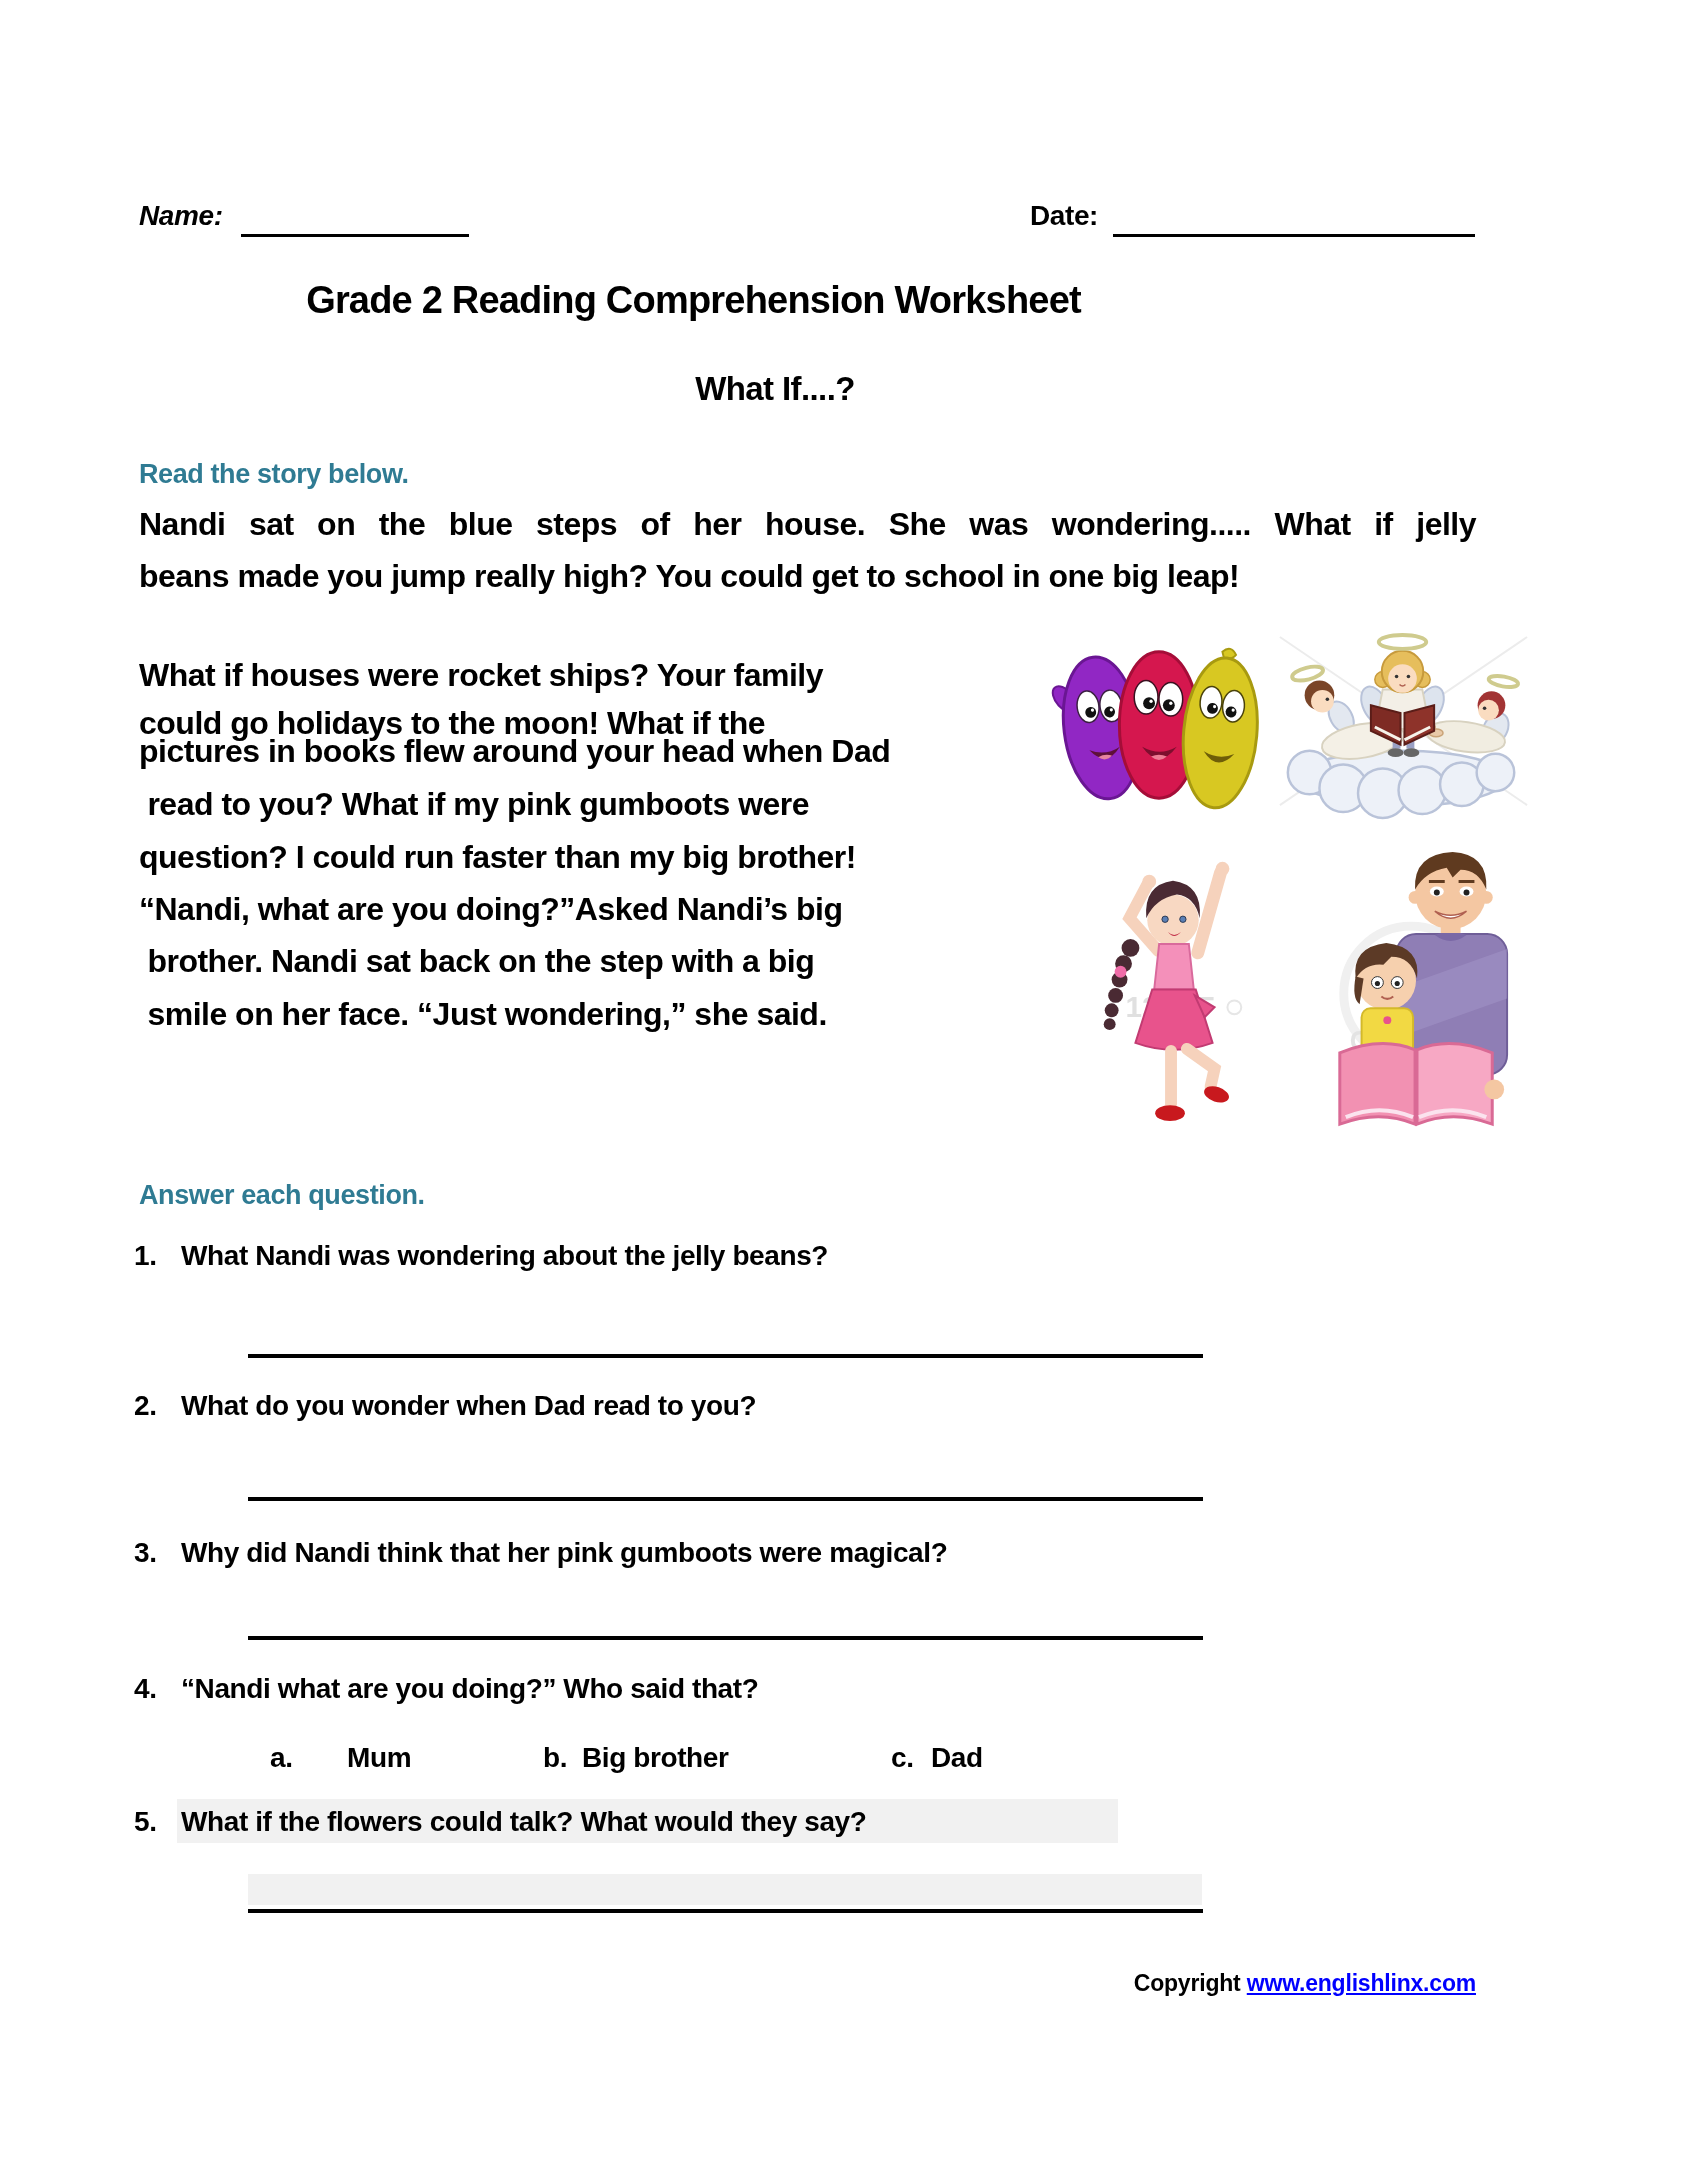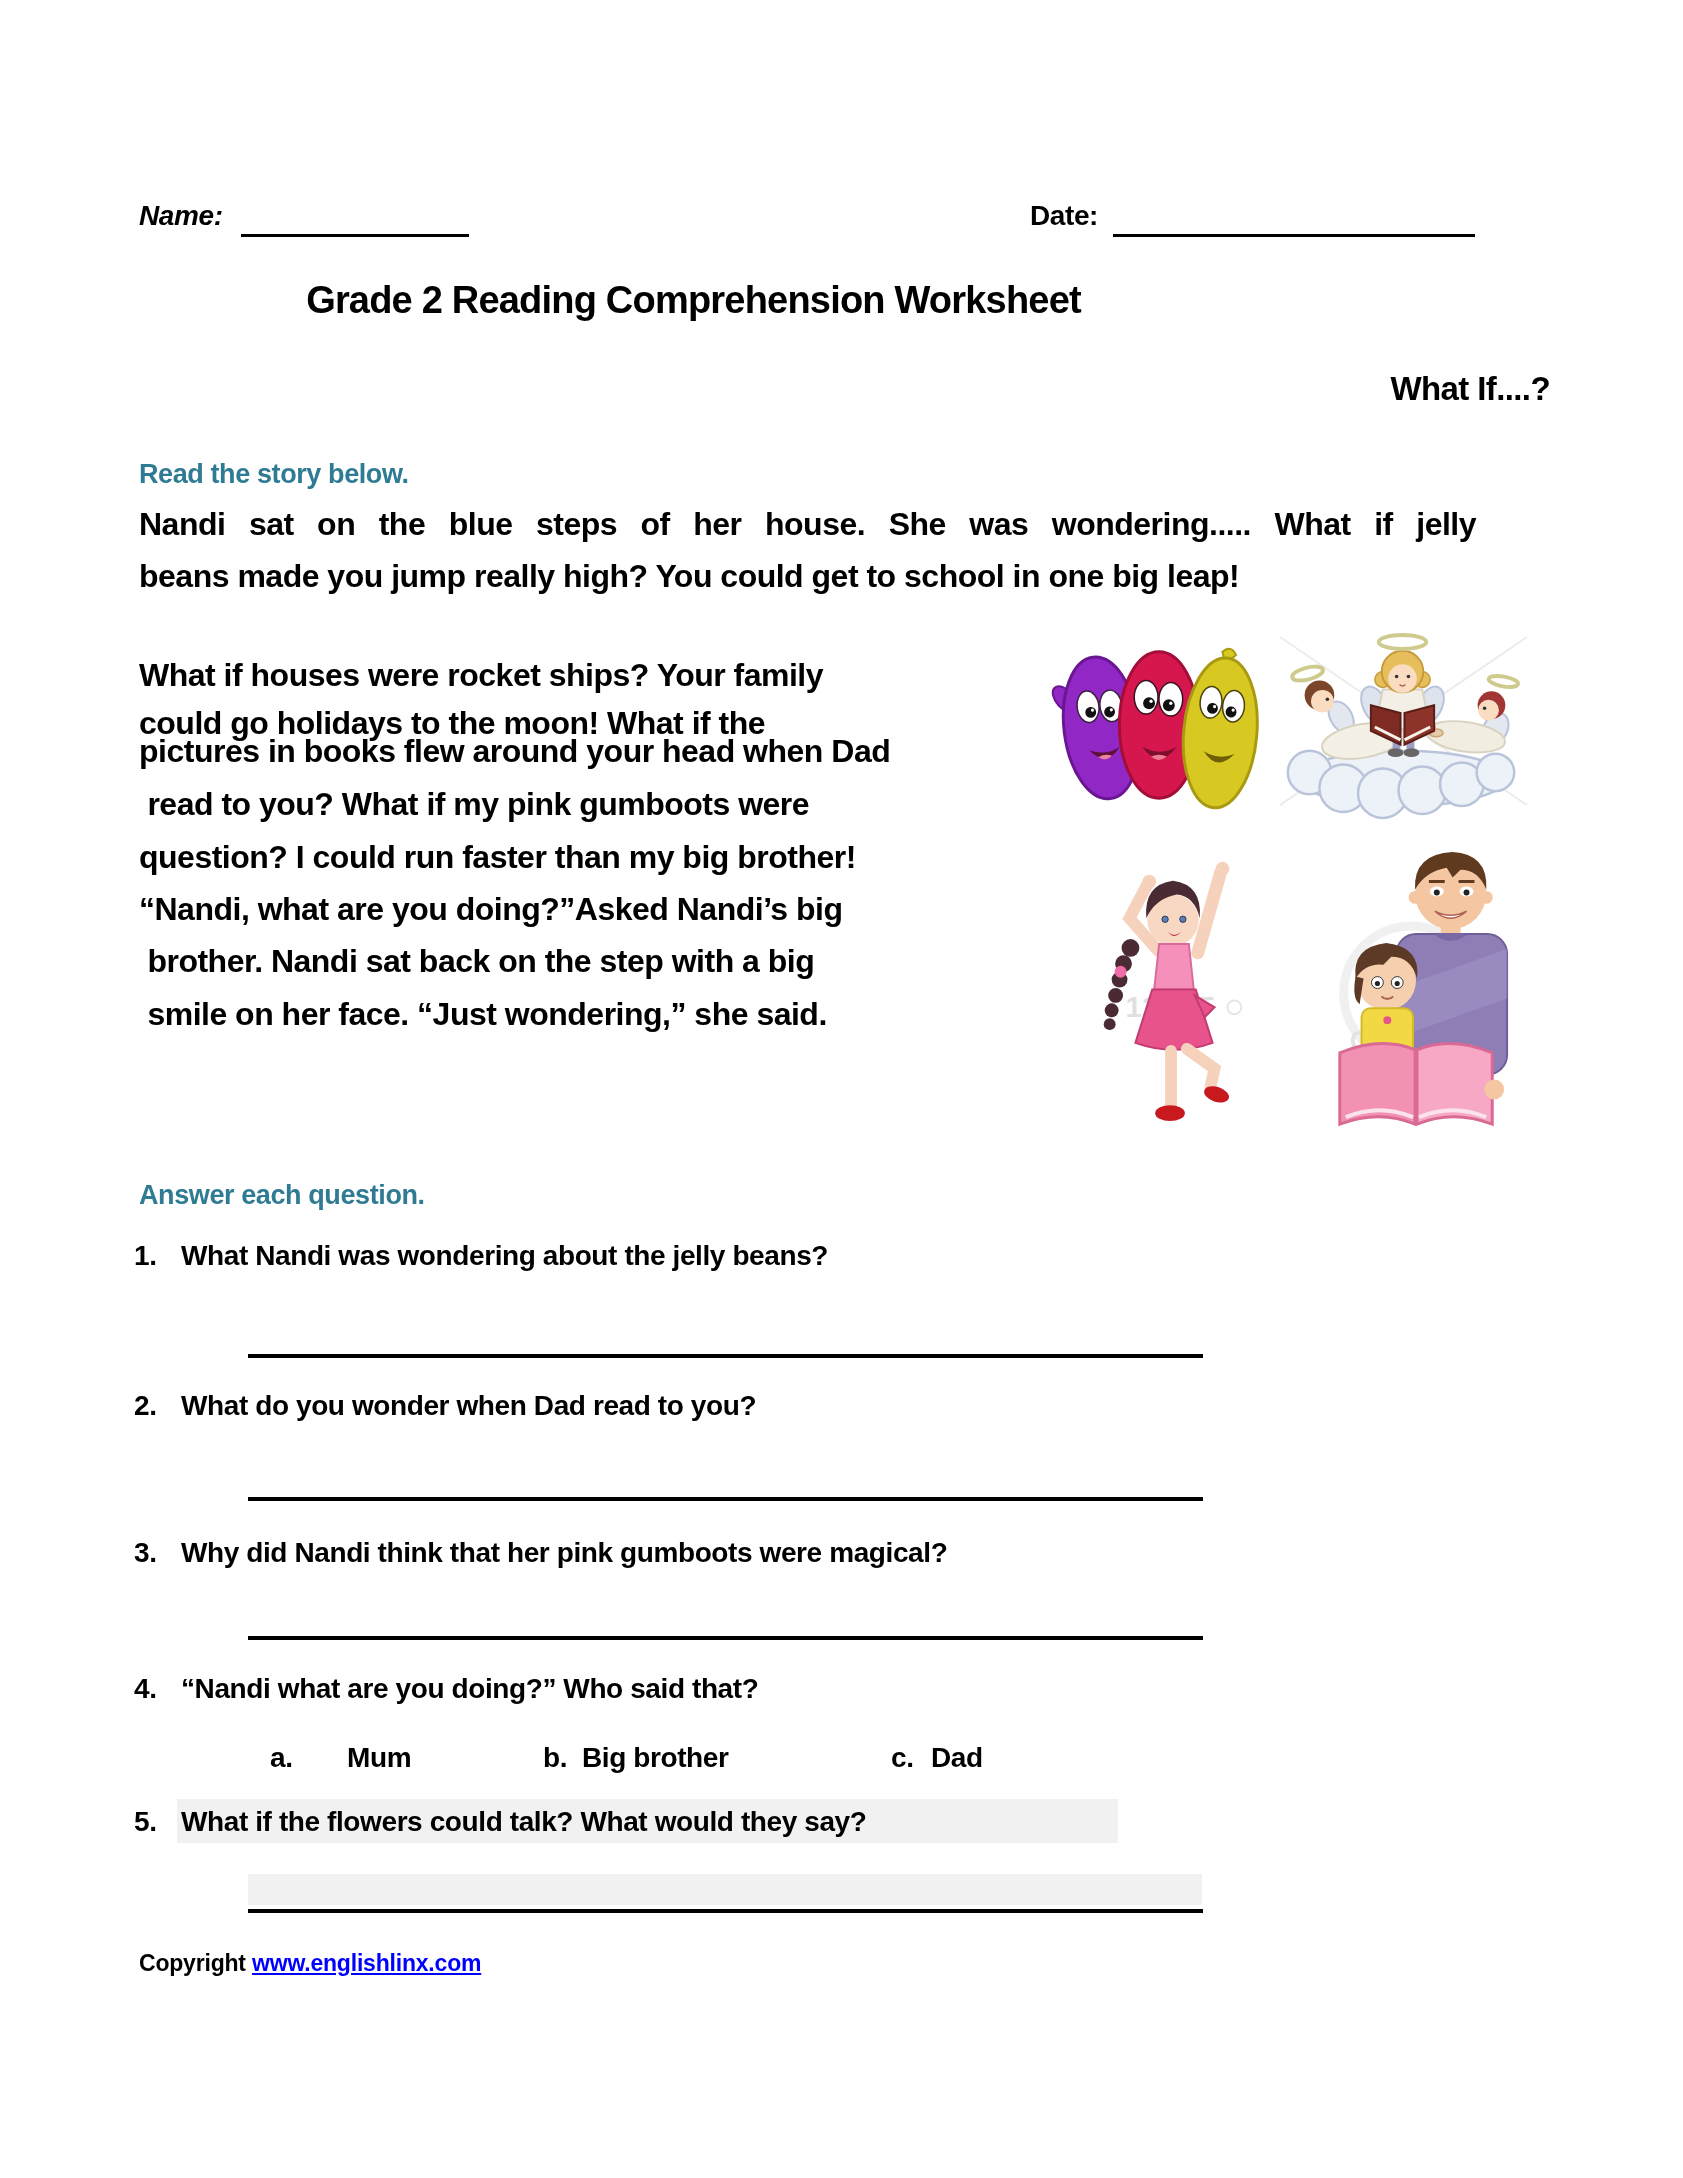--- a/index.html
+++ b/index.html
@@ -2,30 +2,30 @@
 <html><head>
 <meta charset="utf-8">
 <style>
   html,body{margin:0;padding:0;background:#ffffff;}
   .page{position:relative;width:1683px;height:2178px;background:#ffffff;overflow:hidden;
         font-family:"Liberation Sans","DejaVu Sans",sans-serif;font-weight:bold;color:#000;}
   .abs{position:absolute;}
   .lbl{font-size:28px;letter-spacing:-0.4px;}
   .fill-line{height:3px;background:#000;}
   .title{font-size:38px;letter-spacing:-0.8px;width:1387px;text-align:center;}
-  .subtitle{font-size:33px;letter-spacing:-0.6px;width:1550px;text-align:right;}
+  .subtitle{font-size:33px;letter-spacing:-0.6px;width:1550px;text-align:center;}
   .section-heading{font-size:27px;color:#2F7B93;letter-spacing:-0.4px;}
   .story-line{font-size:32px;letter-spacing:-0.5px;white-space:pre;line-height:34px;}
   .just{width:1337px;text-align:justify;text-align-last:justify;white-space:normal;}
   .q-num{font-size:28px;letter-spacing:-0.4px;}
   .q-text{font-size:28px;letter-spacing:-0.4px;white-space:pre;}
   .opt{font-size:28px;letter-spacing:-0.4px;white-space:pre;}
   .answer-line{height:0;border-top:4px solid #000;}
   .hl{background:#F1F1F1;}
-  .copyright{font-size:23px;width:1337px;text-align:left;letter-spacing:-0.2px;}
+  .copyright{font-size:23px;width:1337px;text-align:right;letter-spacing:-0.2px;margin-top:20px;}
   .copyright a{color:#0000FF;text-decoration:underline;}
   svg{display:block;}
 </style>
 </head>
 <body>
 
 <div class="page">
 
   <div class="abs lbl" style="left:139px;top:200px;font-style:italic;">Name:</div>
   <div class="abs fill-line" style="left:241px;top:234px;width:228px;"></div>

